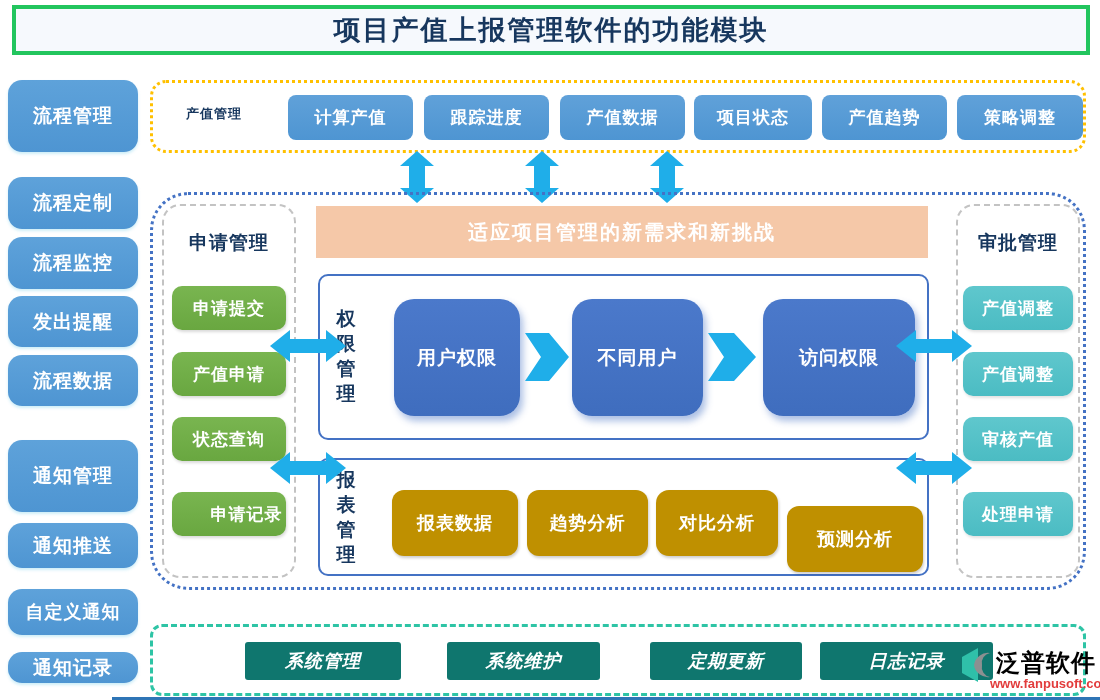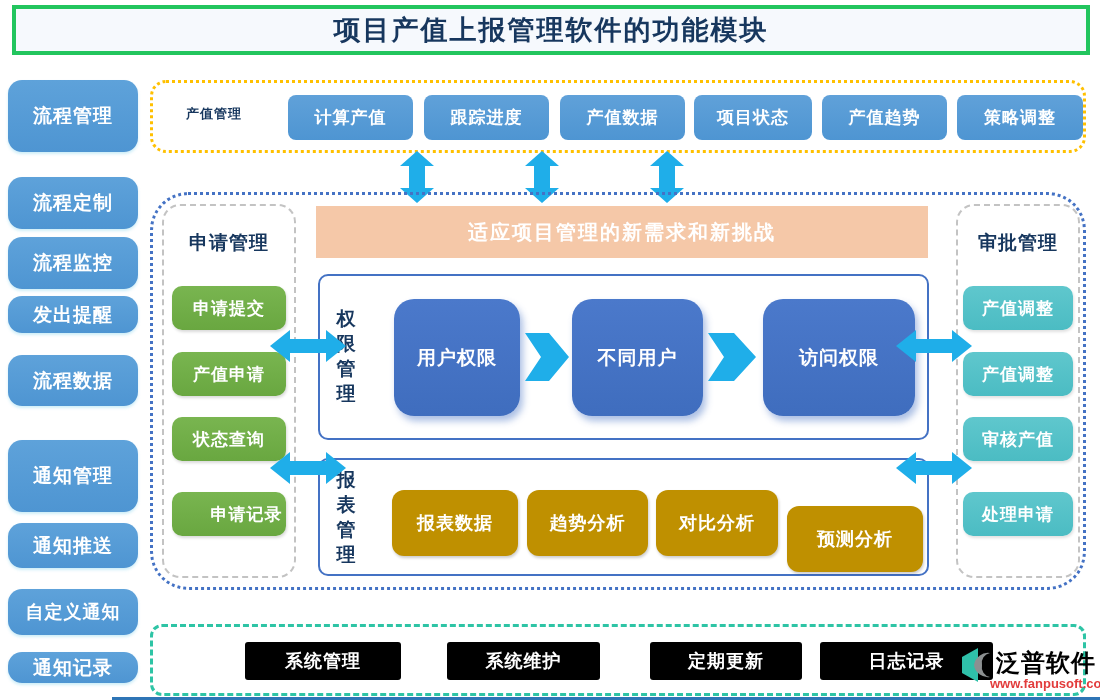--- a/index.html
+++ b/index.html
@@ -48,21 +48,21 @@
 
   
   .btn {
     position:absolute; color:#fff; font-weight:bold;
     display:flex; align-items:center; justify-content:center; letter-spacing:1px;
   }
   .btn.blue  { background:#5B9BD5; background:linear-gradient(180deg,#60A1D9,#4E95D2); border-radius:8px;  font-size:17px; height:45px; top:95px; }
   .btn.green { background:#70AD47; background:linear-gradient(180deg,#79B550,#69A740); border-radius:10px; font-size:17px; width:114px; height:44px; left:172px; box-shadow:1px 2px 3px rgba(0,0,0,.15); }
   .btn.tealc { background:#53C1C8; background:linear-gradient(180deg,#5FC7CD,#4BBCC3); border-radius:10px; font-size:17px; width:110px; height:44px; left:963px; box-shadow:1px 2px 3px rgba(0,0,0,.12); }
   .btn.gold  { background:#BF9000; border-radius:12px; font-size:18px; height:66px; top:490px; box-shadow:1px 2px 3px rgba(0,0,0,.2); }
-  .btn.sys   { background:#000000; border-radius:3px; font-size:18px; height:38px; top:642px; }
+  .btn.sys   { background:#0f766e; border-radius:3px; font-size:18px; height:38px; top:642px;font-style:italic; }
 
   
   .banner {
     position:absolute; left:316px; top:206px; width:612px; height:52px;
     background:#F5C8A8; border-radius:0;
     display:flex; align-items:center; justify-content:center;
     color:#fff; font-weight:bold; font-size:20px; letter-spacing:2px;
   }
 
   
@@ -100,21 +100,21 @@
 
 <div id="app">
 
   <div class="title-bar">
     <div class="t">项目产值上报管理软件的功能模块</div>
   </div>
 
   <div class="sb-btn" style="top:80px;height:72px;">流程管理</div>
   <div class="sb-btn" style="top:177px;height:52px;">流程定制</div>
   <div class="sb-btn" style="top:237px;height:52px;">流程监控</div>
-  <div class="sb-btn" style="top:296px;height:37px;">发出提醒</div>
+  <div class="sb-btn" style="top:296px;height:51px;">发出提醒</div>
   <div class="sb-btn" style="top:355px;height:51px;">流程数据</div>
   <div class="sb-btn" style="top:440px;height:72px;">通知管理</div>
   <div class="sb-btn" style="top:523px;height:45px;">通知推送</div>
   <div class="sb-btn" style="top:589px;height:46px;font-size:18px;">自定义通知</div>
   <div class="sb-btn" style="top:652px;height:31px;">通知记录</div>
 
   <div class="frame yellow"></div>
   <div style="position:absolute;left:158px;top:105px;width:112px;text-align:center;color:#17375E;font-weight:bold;font-size:13px;letter-spacing:1px;">产值管理</div>
   <div class="btn blue" style="left:288px;width:125px;">计算产值</div>
   <div class="btn blue" style="left:424px;width:125px;">跟踪进度</div>
@@ -156,21 +156,21 @@
     </svg>
   <svg class="arrow" style="left:706px;top:333px;" width="52" height="48">
     <polygon points="2,0 28,0 50,24 28,48 2,48 18,24" fill="#1FAEE9"></polygon>
     </svg>
 
   <div class="wbox rep">
     <div class="vtitle" style="top:7px;">报表管理</div>
   </div>
   <div class="btn gold" style="left:392px;width:126px;">报表数据</div>
   <div class="btn gold" style="left:527px;width:121px;">趋势分析</div>
-  <div class="btn gold" style="left:656px;width:122px;">对比分析</div>
+  <div class="btn gold" style="left:656px;width:122px;border-radius:13px;">对比分析</div>
   <div class="btn gold" style="left:787px;width:136px;margin-top:16px;">预测分析</div>
 
   <div class="col-frame right">
     <div class="col-title">审批管理</div>
   </div>
   <div class="btn tealc" style="top:286px;">产值调整</div>
   <div class="btn tealc" style="top:352px;">产值调整</div>
   <div class="btn tealc" style="top:417px;">审核产值</div>
   <div class="btn tealc" style="top:492px;">处理申请</div>
 

